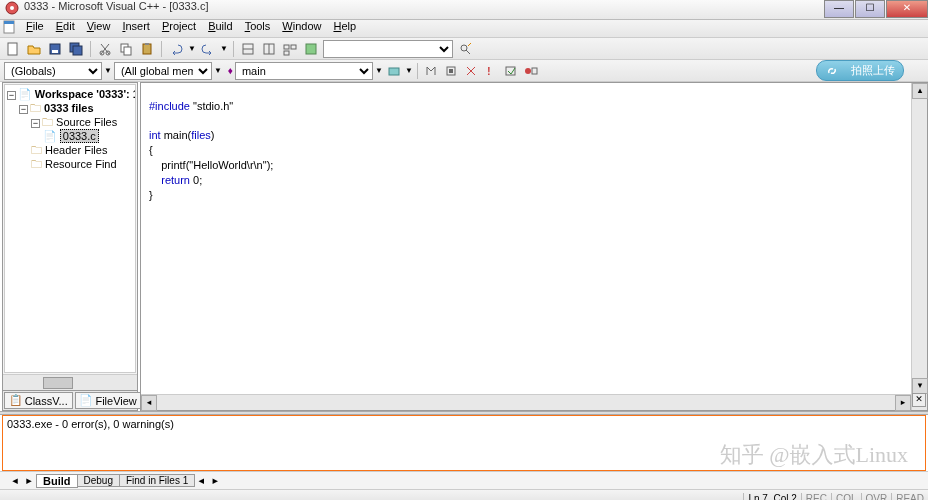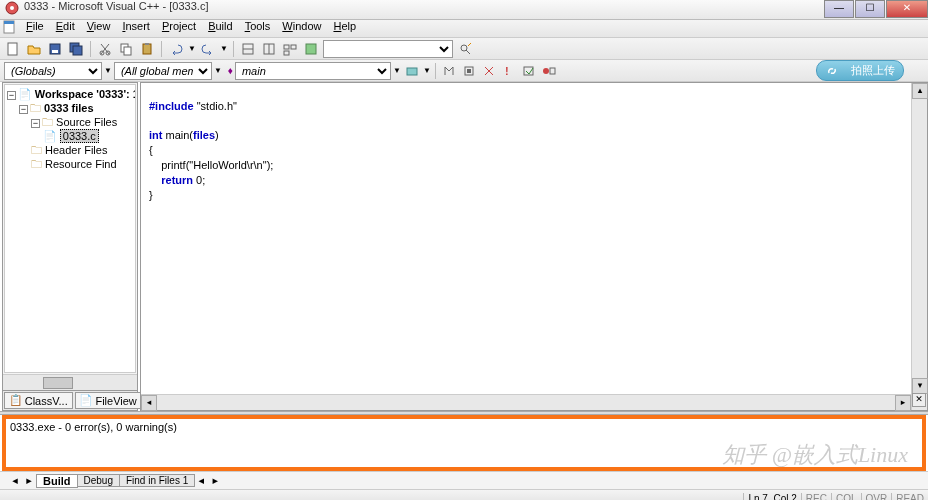--- a/index.html
+++ b/index.html
@@ -14,55 +14,55 @@
 .winbtn.max { background: linear-gradient(#dde,#bbd); }
 .menubar { height: 18px; background: linear-gradient(#f4f4f4,#e6e6e6); border-bottom: 1px solid #ccc; display: flex; align-items: flex-start; padding-left: 20px; }
 .menubar .sysicon { position: absolute; left: 2px; width: 14px; height: 14px; }
 .menubar span.m { padding: 0 6px; cursor: default; }
 .menubar span.m u { text-decoration: underline; }
 .toolbar { height: 22px; background: linear-gradient(#f4f4f4,#e6e6e6); border-bottom: 1px solid #ccc; display: flex; align-items: center; padding: 0 4px; gap: 3px; }
 .tbtn { width: 18px; height: 18px; display: inline-flex; align-items: center; justify-content: center; }
 .sep { width: 1px; height: 16px; background: #bbb; margin: 0 2px; }
 .combo { height: 18px; border: 1px solid #999; background: #fff; font-size: 11px; padding: 0 2px; }
 .context-row { height: 22px; background: linear-gradient(#f4f4f4,#e6e6e6); border-bottom: 1px solid #ccc; display: flex; align-items: center; padding: 0 4px; gap: 2px; }
-.context-row select, .context-row input { height: 18px; border: 1px solid #999; background: #fff; font-style: italic; }
+.context-row select, .context-row input { height: 18px; border: 1px solid #999; background: #fff; }
 .upload-btn { margin-left: auto; margin-right: 20px; background: linear-gradient(#8fd1e8,#5fb1d0); border: 1px solid #4a9cc0; border-radius: 10px; padding: 2px 8px; color: #fff; display: flex; align-items: center; gap: 12px; }
 .main { display: flex; height: 329px; }
 .sidebar { width: 136px; border: 1px solid #999; display: flex; flex-direction: column; background: #f4f4f4; margin-left: 2px; }
 .tree { flex: 1; background: #fff; overflow: auto; font-size: 11px; padding: 2px; margin: 1px; border: 1px solid #ccc; }
 .tree .node { white-space: nowrap; line-height: 14px; }
 .tree .ind0 { padding-left: 0; }
 .tree .ind1 { padding-left: 12px; }
 .tree .ind2 { padding-left: 24px; }
 .tree .ind3 { padding-left: 36px; }
 .tree .sel { background: #d0d0d0; border: 1px dotted #000; padding: 0 2px; }
 .box { display: inline-block; width: 9px; height: 9px; border: 1px solid #888; text-align: center; line-height: 7px; font-size: 9px; margin-right: 2px; }
 .fldr { color: #b89038; }
 .scrollx { height: 16px; background: #e8e8e8; border-top: 1px solid #ccc; display: flex; align-items: center; }
 .scrollx .thumb { width: 30px; height: 12px; background: #ccc; border: 1px solid #999; margin-left: 40px; }
 .sidetabs { height: 20px; background: #e8e8e8; display: flex; border-top: 1px solid #999; }
 .stab { border: 1px solid #999; padding: 1px 4px; background: #f4f4f4; margin: 1px; font-size: 10px; display: flex; align-items: center; gap: 2px; }
 .editor { flex: 1; background: #fff; border: 1px solid #999; margin-left: 2px; position: relative; }
 .code { font-family: "Courier New", monospace; font-size: 12px; padding: 2px 8px; line-height: 14px; white-space: pre; }
-.kw { color: #0000c0; font-weight: bold; }
+.kw { color: #0000c0; font-weight: normal; }
 .editor-scroll-v { position: absolute; right: 0; top: 0; width: 16px; height: 100%; background: #e8e8e8; border-left: 1px solid #ccc; }
 .editor-scroll-h { position: absolute; left: 0; bottom: 0; right: 16px; height: 16px; background: #e8e8e8; border-top: 1px solid #ccc; display: flex; }
 .sbtn { width: 16px; height: 16px; background: #ddd; border: 1px solid #aaa; text-align: center; line-height: 12px; font-size: 9px; }
 .output-splitter { height: 4px; background: #ddd; border-top: 1px solid #aaa; border-bottom: 1px solid #aaa; }
-.output { height: 56px; background: #fff; border: 4px solid #f97316; margin: 0 2px; padding: 2px 4px; font-family: "Courier New", monospace; font-size: 12px; position: relative; }
+.output { height: 56px; background: #fff; border: 1px solid #f97316; margin: 0 2px; padding: 2px 4px; font-family: "Courier New", monospace; font-size: 12px; position: relative; }
 .output-close { position: absolute; right: 2px; top: -18px; width: 14px; height: 14px; border: 1px solid #999; text-align: center; line-height: 10px; font-size: 9px; background: #eee; }
 .output-tabs { height: 18px; display: flex; align-items: center; padding-left: 8px; background: #f4f4f4; border-top: 1px solid #ccc; }
 .otab { border: 1px solid #999; padding: 0 6px; background: #fff; font-size: 10px; margin-right: -1px; }
 .otab.inactive { background: #e8e8e8; }
 .arrow { width: 14px; text-align: center; }
 .statusbar { height: 18px; background: linear-gradient(#f4f4f4,#e0e0e0); border-top: 1px solid #ccc; display: flex; align-items: center; }
 .status-right { margin-left: auto; display: flex; }
 .status-cell { border-left: 1px solid #bbb; padding: 0 4px; font-size: 10px; color: #888; }
 .status-cell.active { color: #000; }
-.watermark { position: absolute; bottom: 30px; right: 20px; color: #ccc; font-size: 22px; font-style: italic; font-family: "SimSun", serif; pointer-events: none; }
+.watermark { position: absolute; bottom: 30px; right: 20px; color: #ccc; font-size: 22px; font-family: "SimSun", serif; pointer-events: none; }
 svg { display: block; }
 </style>
 </head>
 <body>
 
 <div class="titlebar">
   <span class="icon">
       <svg width="16" height="16">
         <circle cx="8" cy="8" r="6" fill="#d55" stroke="#822"></circle>
         <circle cx="8" cy="8" r="2" fill="#fff"></circle>
@@ -184,21 +184,21 @@
       </svg>
     </span>
 </div>
 
 <div class="context-row">
   <select class="combo" style="width:98px;"><option>(Globals)</option></select>
   <span style="font-size:8px;">▼</span>
   <select class="combo" style="width:98px;"><option>(All global members</option></select>
   <span style="font-size:8px;">▼</span>
   <span style="color:#808;font-size:10px;margin-left:4px;">♦</span>
-  <select class="combo" style="width:156px;"><option>main</option></select>
+  <select class="combo" style="width:138px;"><option>main</option></select>
   <span style="font-size:8px;">▼</span>
   <span class="tbtn">
       <svg width="14" height="14">
         <rect x="2" y="4" width="10" height="7" fill="#8cc" stroke="#488"></rect>
       </svg>
     </span>
   <span style="font-size:8px;">▼</span>
   <span class="sep"></span>
   <span class="tbtn">
       <svg width="14" height="14">

